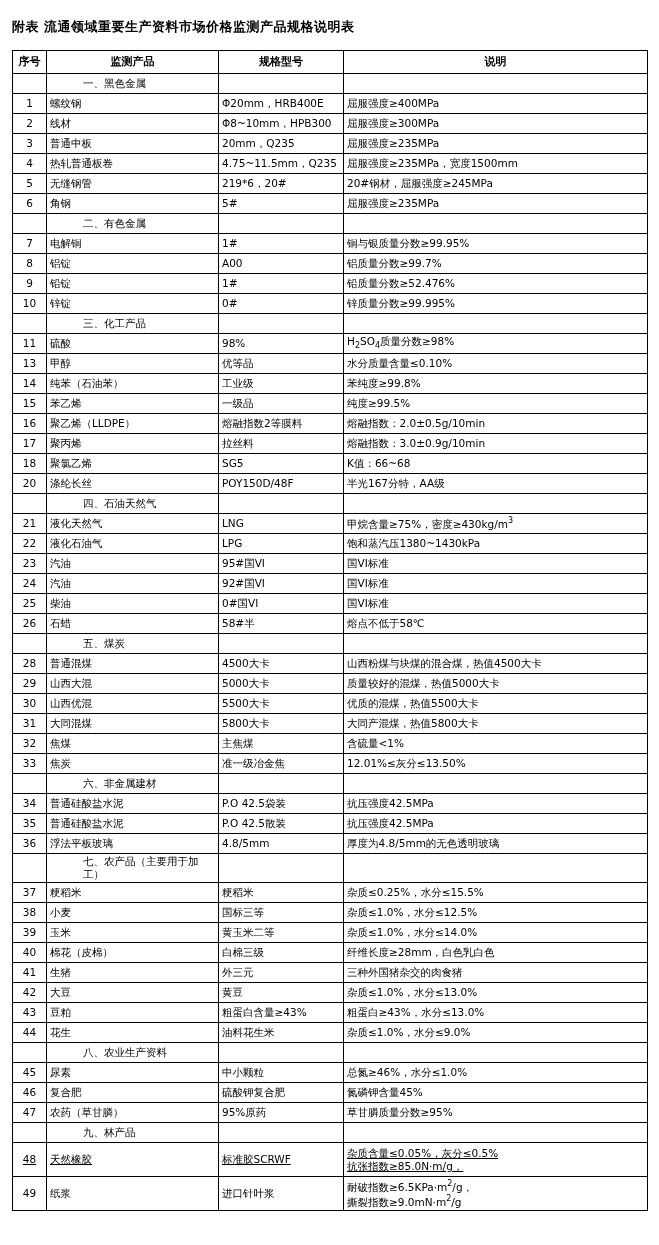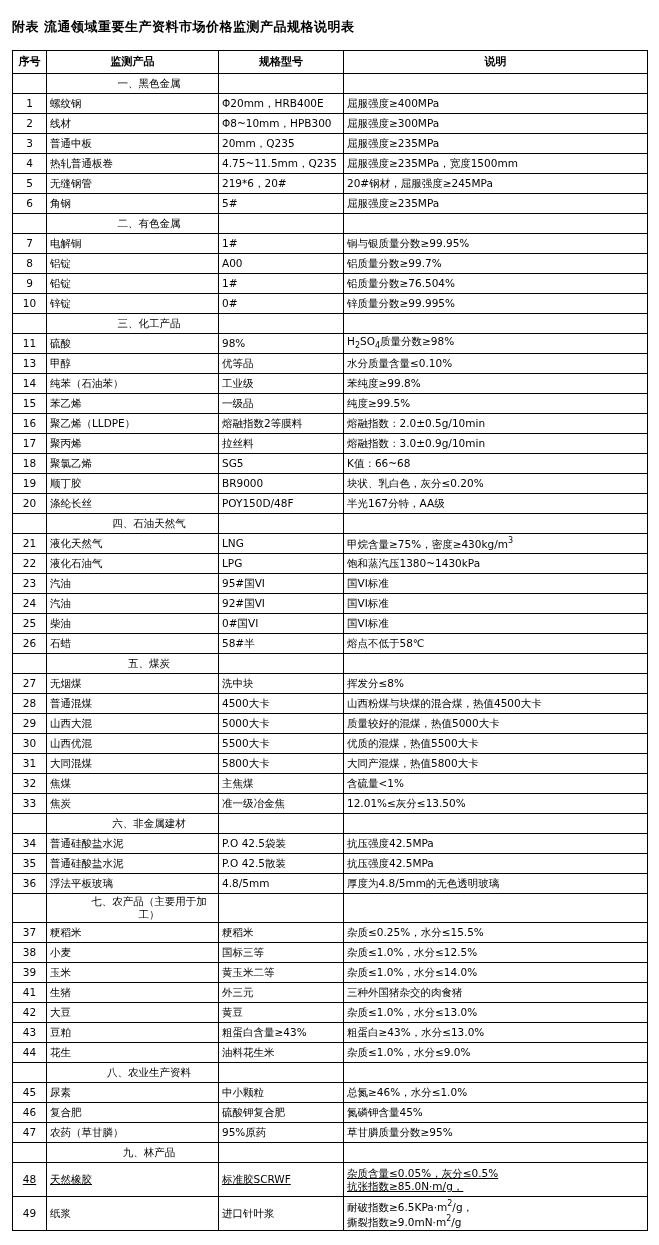--- a/index.html
+++ b/index.html
@@ -52,21 +52,21 @@
   td.no {
     text-align: center;
   }
   td.prod {
   }
   td.spec-cell, td.desc {
     text-align: left;
     padding-left: 5px;
   }
   tr.group td.group-cell {
-    text-align: center;
+    text-align: left;
     padding-left: 36px;
     font-weight: normal;
   }
   td.empty { }
   .sub { font-size: 8px; vertical-align: sub; }
   .sup { font-size: 8px; vertical-align: super; }
   .ml { display: block; }
 </style>
 </head>
 <body>
@@ -148,21 +148,21 @@
         <tr>
           <td class="no">8</td>
           <td class="prod">铝锭</td>
           <td class="spec-cell">A00</td>
           <td class="desc">铝质量分数≥99.7%</td>
         </tr>
         <tr>
           <td class="no">9</td>
           <td class="prod">铅锭</td>
           <td class="spec-cell">1#</td>
-          <td class="desc">铅质量分数≥76.504%</td>
+          <td class="desc">铅质量分数≥52.476%</td>
         </tr>
         <tr>
           <td class="no">10</td>
           <td class="prod">锌锭</td>
           <td class="spec-cell">0#</td>
           <td class="desc">锌质量分数≥99.995%</td>
         </tr>
         <tr class="group">
           <td class="no empty"></td>
           <td class="group-cell">三、化工产品</td>
@@ -205,26 +205,20 @@
           <td class="spec-cell">拉丝料</td>
           <td class="desc">熔融指数：3.0±0.9g/10min</td>
         </tr>
         <tr>
           <td class="no">18</td>
           <td class="prod">聚氯乙烯</td>
           <td class="spec-cell">SG5</td>
           <td class="desc">K值：66~68</td>
         </tr>
         <tr>
-          <td class="no">19</td>
-          <td class="prod">顺丁胶</td>
-          <td class="spec-cell">BR9000</td>
-          <td class="desc">块状、乳白色，灰分≤0.20%</td>
-        </tr>
-        <tr>
           <td class="no">20</td>
           <td class="prod">涤纶长丝</td>
           <td class="spec-cell">POY150D/48F</td>
           <td class="desc">半光167分特，AA级</td>
         </tr>
         <tr class="group">
           <td class="no empty"></td>
           <td class="group-cell">四、石油天然气</td>
           <td class="spec-cell empty"></td>
           <td class="desc empty"></td>
@@ -265,26 +259,20 @@
           <td class="spec-cell">58#半</td>
           <td class="desc">熔点不低于58℃</td>
         </tr>
         <tr class="group">
           <td class="no empty"></td>
           <td class="group-cell">五、煤炭</td>
           <td class="spec-cell empty"></td>
           <td class="desc empty"></td>
         </tr>
         <tr>
-          <td class="no">27</td>
-          <td class="prod">无烟煤</td>
-          <td class="spec-cell">洗中块</td>
-          <td class="desc">挥发分≤8%</td>
-        </tr>
-        <tr>
           <td class="no">28</td>
           <td class="prod">普通混煤</td>
           <td class="spec-cell">4500大卡</td>
           <td class="desc">山西粉煤与块煤的混合煤，热值4500大卡</td>
         </tr>
         <tr>
           <td class="no">29</td>
           <td class="prod">山西大混</td>
           <td class="spec-cell">5000大卡</td>
           <td class="desc">质量较好的混煤，热值5000大卡</td>
@@ -353,20 +341,26 @@
           <td class="no">38</td>
           <td class="prod">小麦</td>
           <td class="spec-cell">国标三等</td>
           <td class="desc">杂质≤1.0%，水分≤12.5%</td>
         </tr>
         <tr>
           <td class="no">39</td>
           <td class="prod">玉米</td>
           <td class="spec-cell">黄玉米二等</td>
           <td class="desc">杂质≤1.0%，水分≤14.0%</td>
+        </tr>
+        <tr>
+          <td class="no">40</td>
+          <td class="prod">棉花（皮棉）</td>
+          <td class="spec-cell">白棉三级</td>
+          <td class="desc">纤维长度≥28mm，白色乳白色</td>
         </tr>
         <tr>
           <td class="no">41</td>
           <td class="prod">生猪</td>
           <td class="spec-cell">外三元</td>
           <td class="desc">三种外国猪杂交的肉食猪</td>
         </tr>
         <tr>
           <td class="no">42</td>
           <td class="prod">大豆</td>

